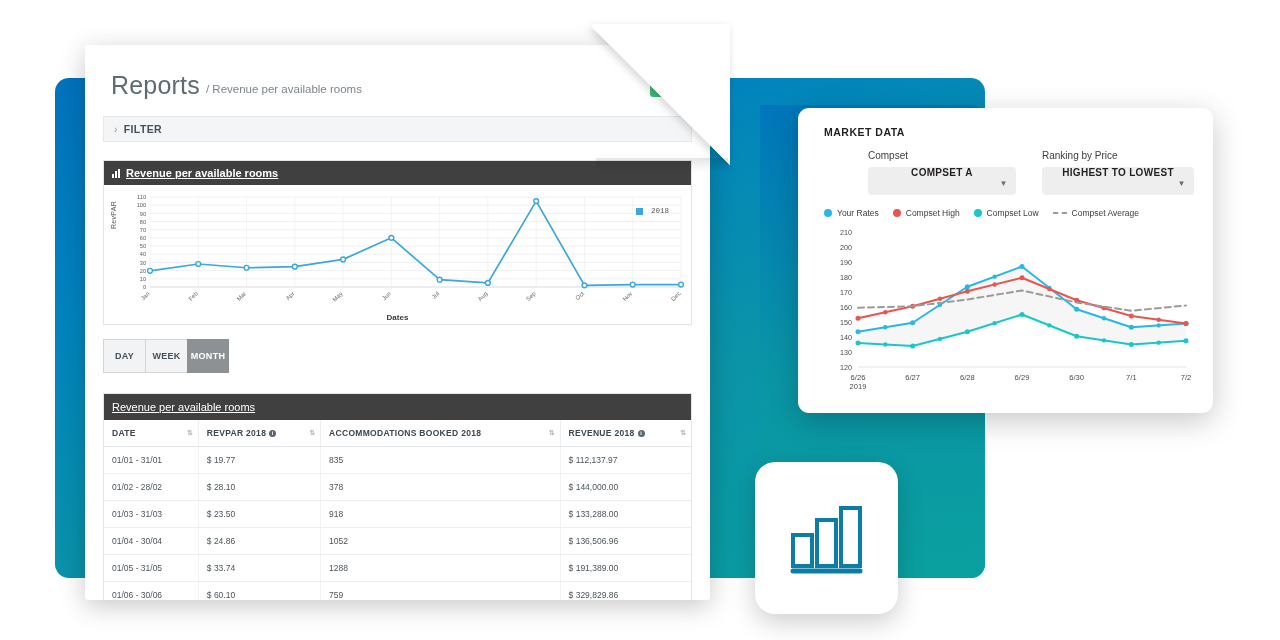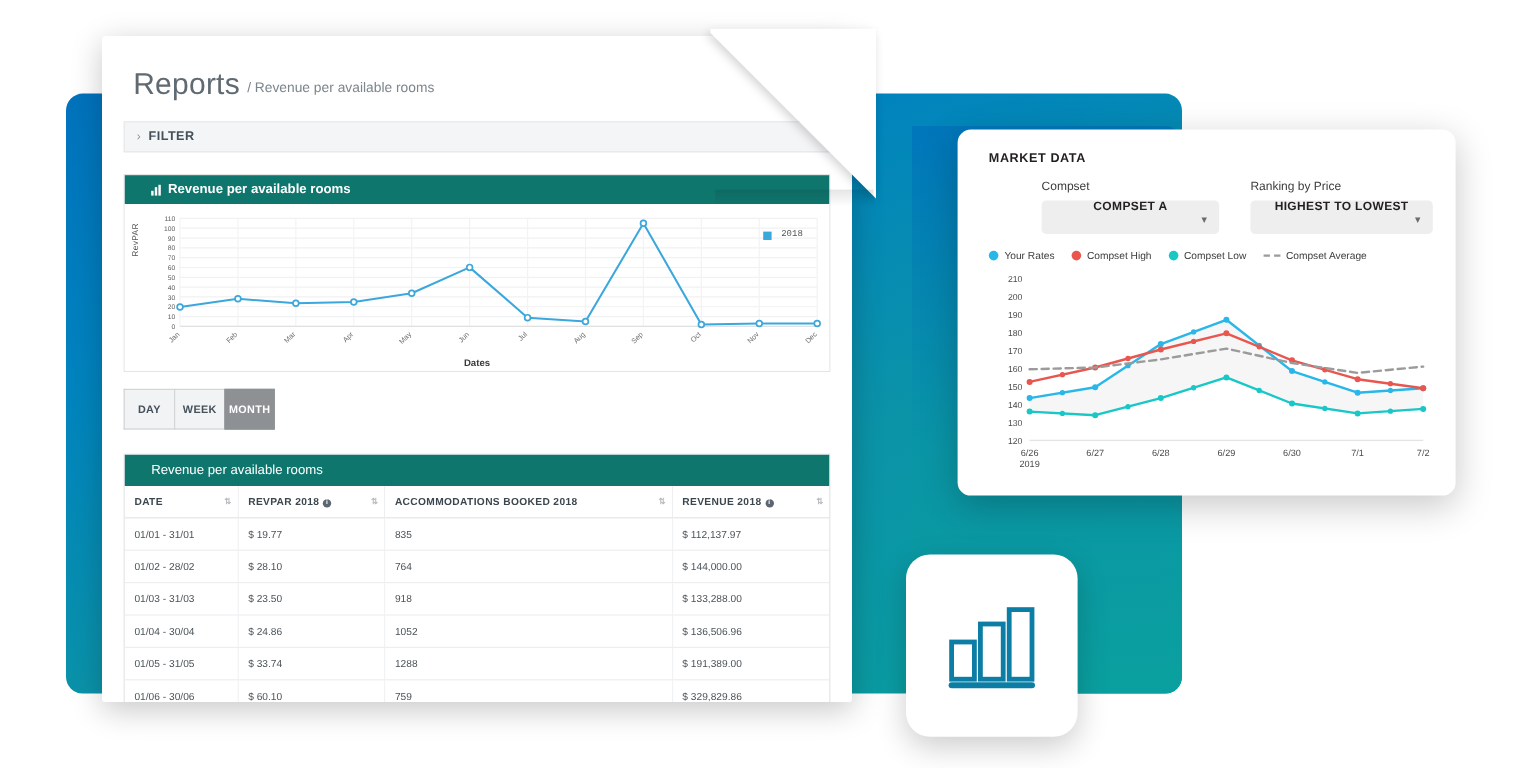--- a/index.html
+++ b/index.html
@@ -13,43 +13,43 @@
     background:linear-gradient(160deg,#0072bc 0%,#0083bf 28%,#0b93a8 62%,#0a9fa0 100%);
   }
   .bg-shape-right{
     position:absolute; left:760px; top:105px; width:225px; height:473px;
     border-radius:0 14px 14px 0;
     background:linear-gradient(175deg,#0076bb 0%,#0a95a6 55%,#0aa09f 100%);
   }
 
   
   .report-card{
-    position:absolute; left:85px; top:30px; width:625px; height:555px;
+    position:absolute; left:85px; top:45px; width:625px; height:555px;
     background:#ffffff; border-radius:3px;
     box-shadow:0 6px 26px rgba(0,0,0,.22);
     overflow:hidden;
   }
   .report-head{ padding:26px 26px 8px 26px; display:flex; align-items:flex-start; }
   .rep-title{ font-size:25px; color:#5f6a72; font-weight:300; letter-spacing:.2px; }
   .rep-crumb{ font-size:11.5px; color:#7b858c; margin-left:6px; padding-top:12px; }
   .mail-btn{
     margin-left:auto; background:#42b87a; width:34px; height:26px; border-radius:3px;
     display:flex; align-items:center; justify-content:center; color:#fff; font-size:12px;
   }
   .filter-bar{
     margin:8px 18px 0 18px; background:#f4f5f6; border:1px solid #e6e8ea;
     height:26px; display:flex; align-items:center; padding:0 10px;
     font-size:10.5px; font-weight:bold; color:#44505a; letter-spacing:.4px;
   }
   .filter-bar .chev{ color:#8e979e; font-weight:normal; margin-right:6px; font-size:10px;}
 
   .panel{ margin:18px 18px 0 18px; border:1px solid #e3e5e7; }
   .panel-head{
-    background:#0f766e; color:#fff; height:24px; display:flex; align-items:center;
-    padding:0 22px; font-size:11px; font-weight:bold;
+    background:#404040; color:#fff; height:24px; display:flex; align-items:center;
+    padding:0 8px; font-size:11px; font-weight:bold;text-decoration:underline;
   }
   .panel-head .mini-bars{ display:inline-flex; align-items:flex-end; gap:1px; height:9px; margin-right:6px;}
   .panel-head .mini-bars i{ width:2px; background:#fff; display:block;}
   .panel-body{ background:#fff; padding:6px 4px 2px 4px; }
 
   
   .lchart{ position:relative; width:100%; height:124px; }
   .lchart svg{ display:block; }
   .ylab-rot{
     position:absolute; left:2px; top:38px; font-size:7px; color:#555;
@@ -254,21 +254,21 @@
       <tbody id="tblBody">
           <tr>
             <td>01/01 - 31/01</td>
             <td>$ 19.77</td>
             <td>835</td>
             <td>$ 112,137.97</td>
           </tr>
           <tr>
             <td>01/02 - 28/02</td>
             <td>$ 28.10</td>
-            <td>764</td>
+            <td>378</td>
             <td>$ 144,000.00</td>
           </tr>
           <tr>
             <td>01/03 - 31/03</td>
             <td>$ 23.50</td>
             <td>918</td>
             <td>$ 133,288.00</td>
           </tr>
           <tr>
             <td>01/04 - 30/04</td>

